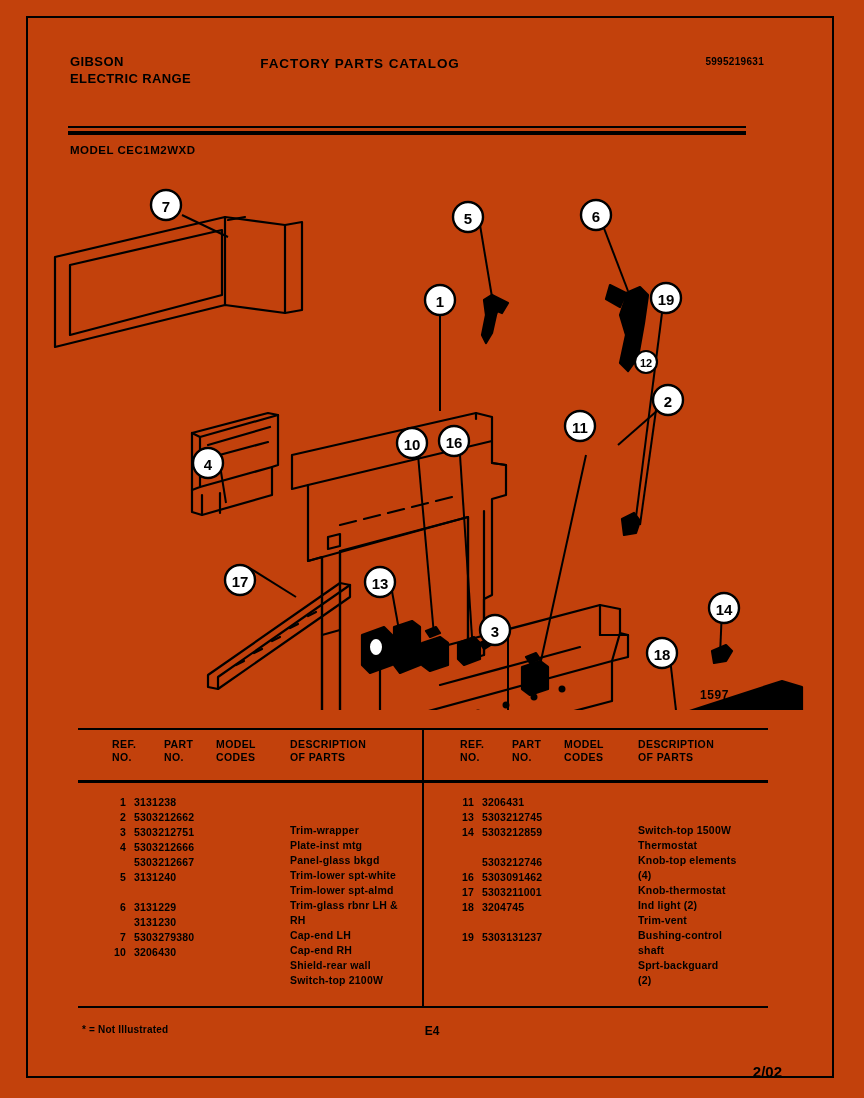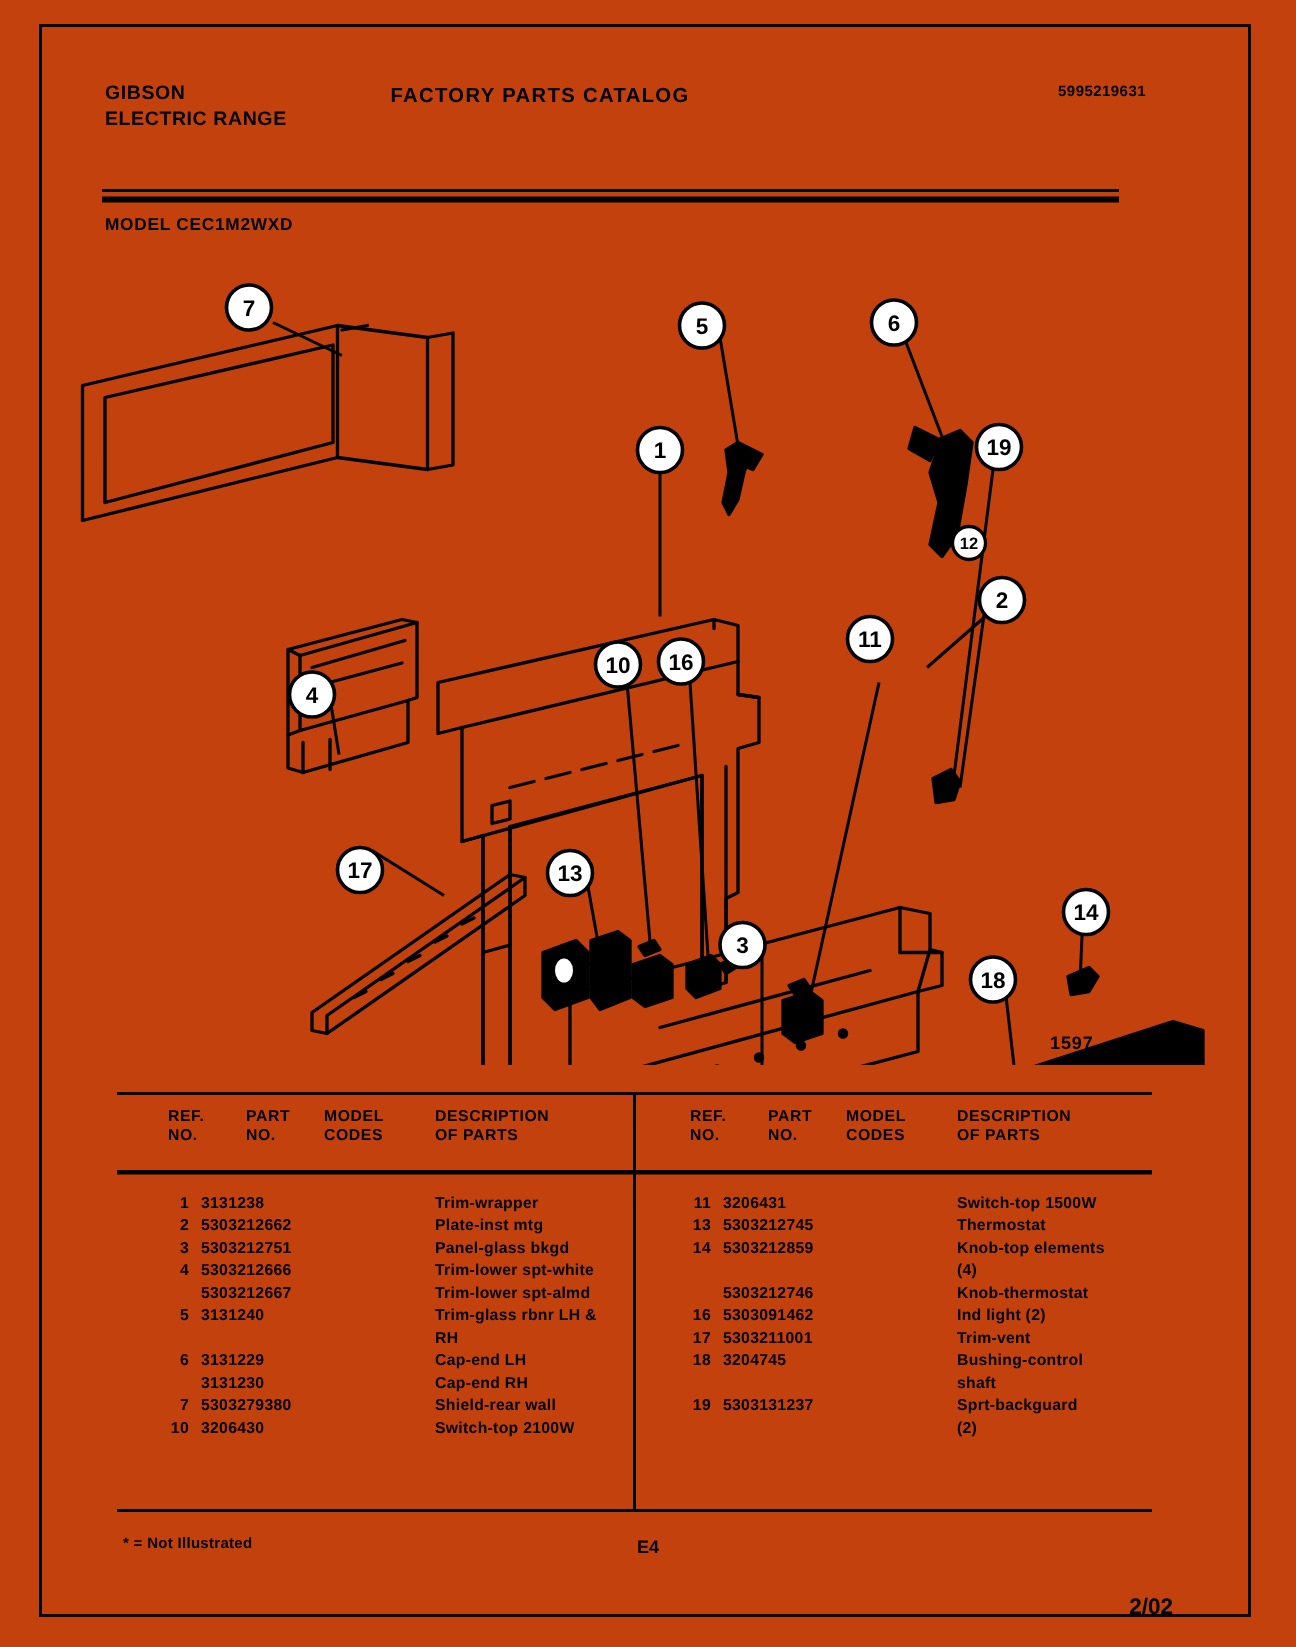--- a/index.html
+++ b/index.html
@@ -167,21 +167,21 @@
     color: #000;
   }
   .prow {
     position: relative;
     height: 15px;
     white-space: nowrap;
   }
   .c-ref   { position: absolute; left: 0px;   width: 42px; text-align: right; }
   .c-part  { position: absolute; left: 50px;  width: 80px; text-align: left; }
   .c-model { position: absolute; left: 134px; width: 62px; }
-  .c-desc  { position: absolute; left: 206px; width: 150px; }
+  .c-desc  { position: absolute; left: 206px; width: 150px; margin-top: 28px; }
 
   
   .footer-note {
     position: absolute;
     left: 82px;
     top: 1024px;
     font-size: 10px;
     font-weight: bold;
     letter-spacing: 0.2px;
     color: #000;

